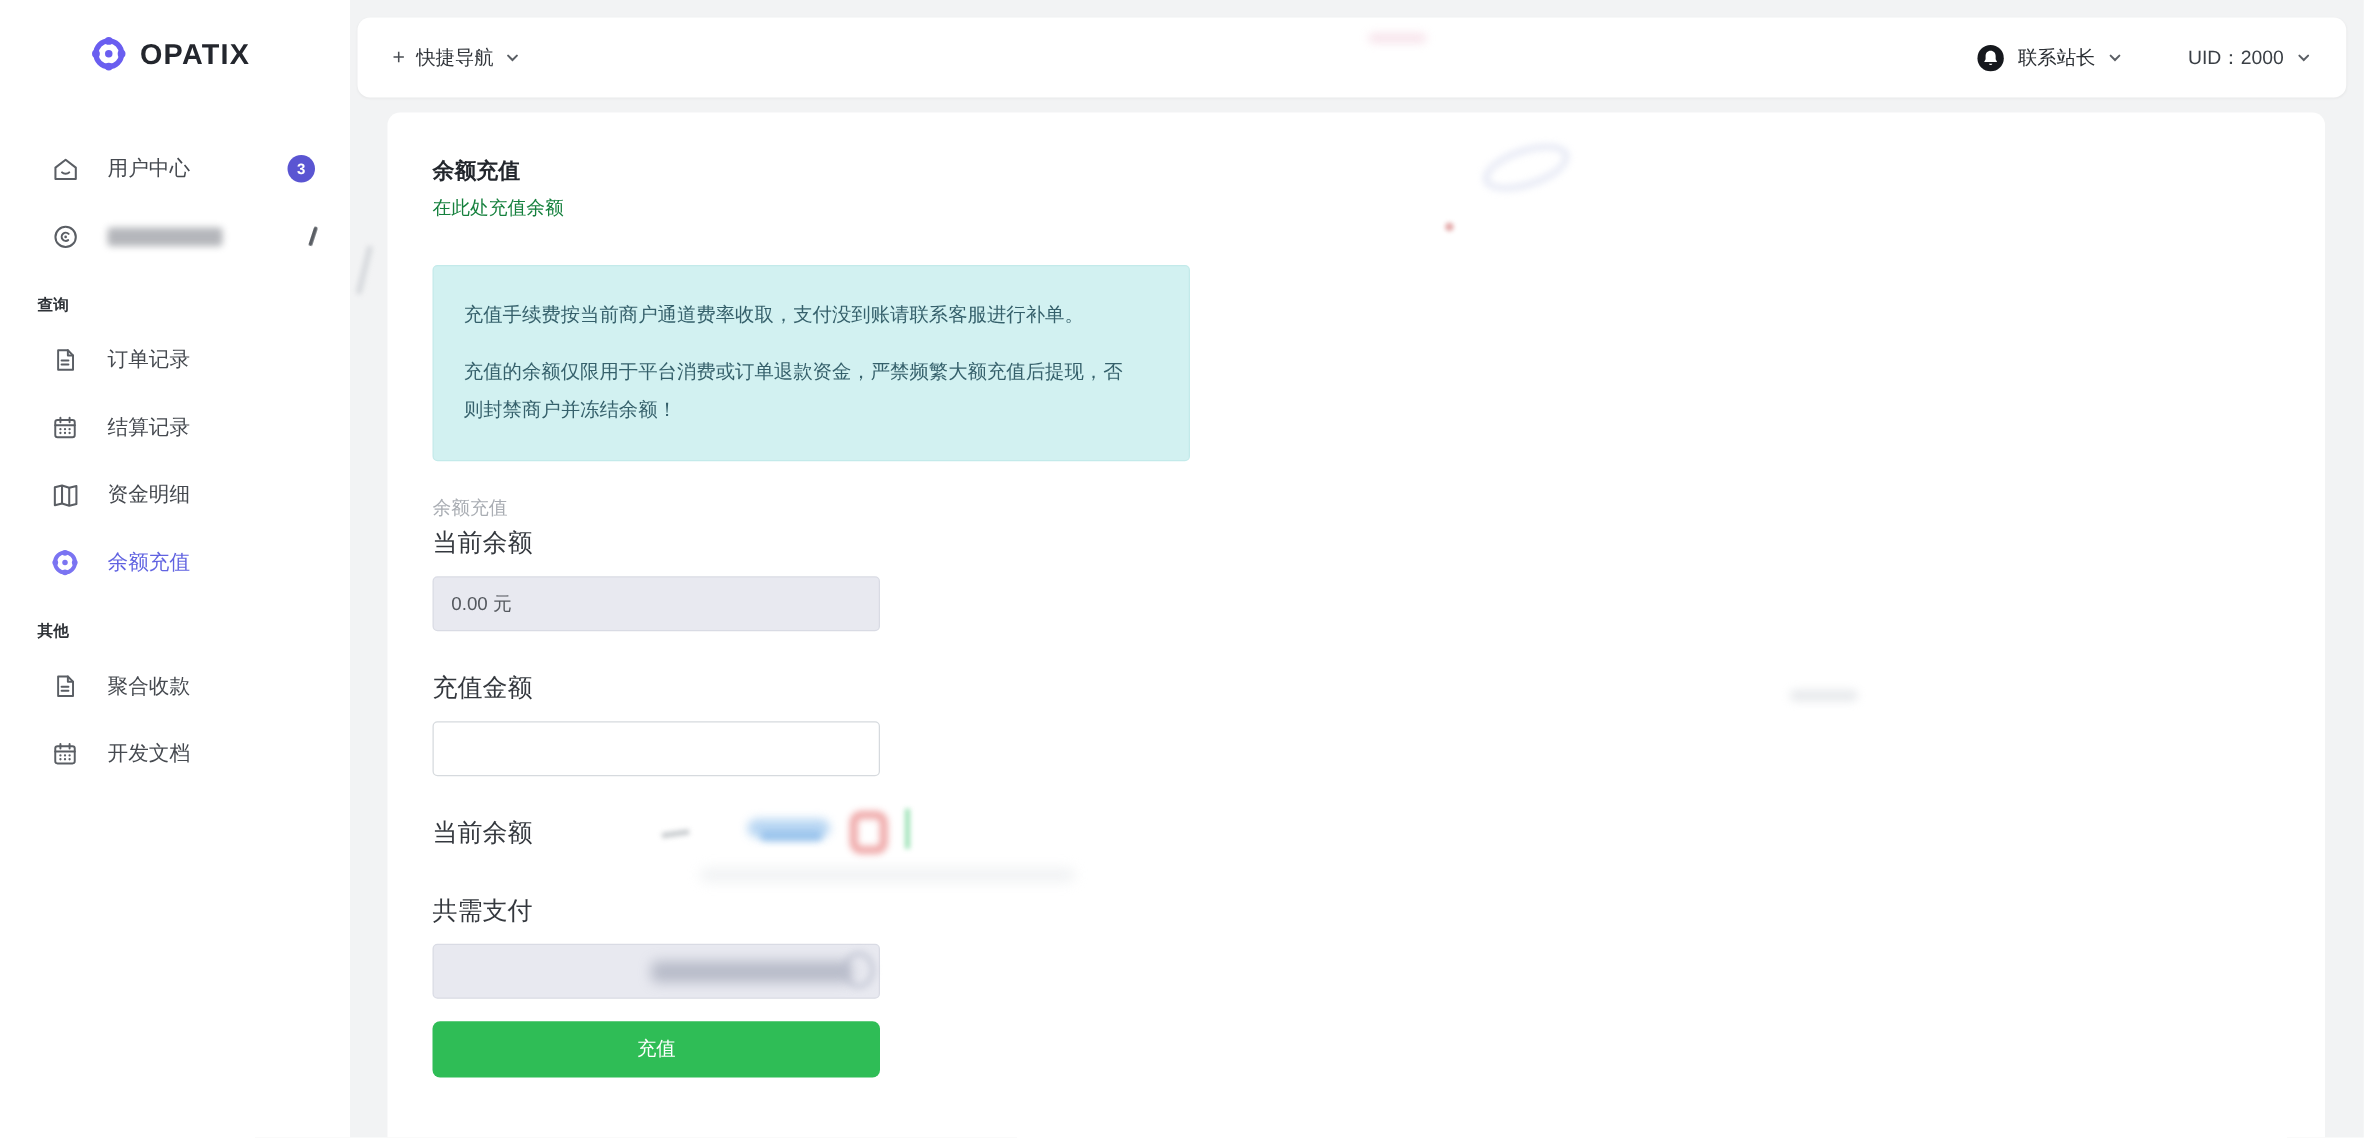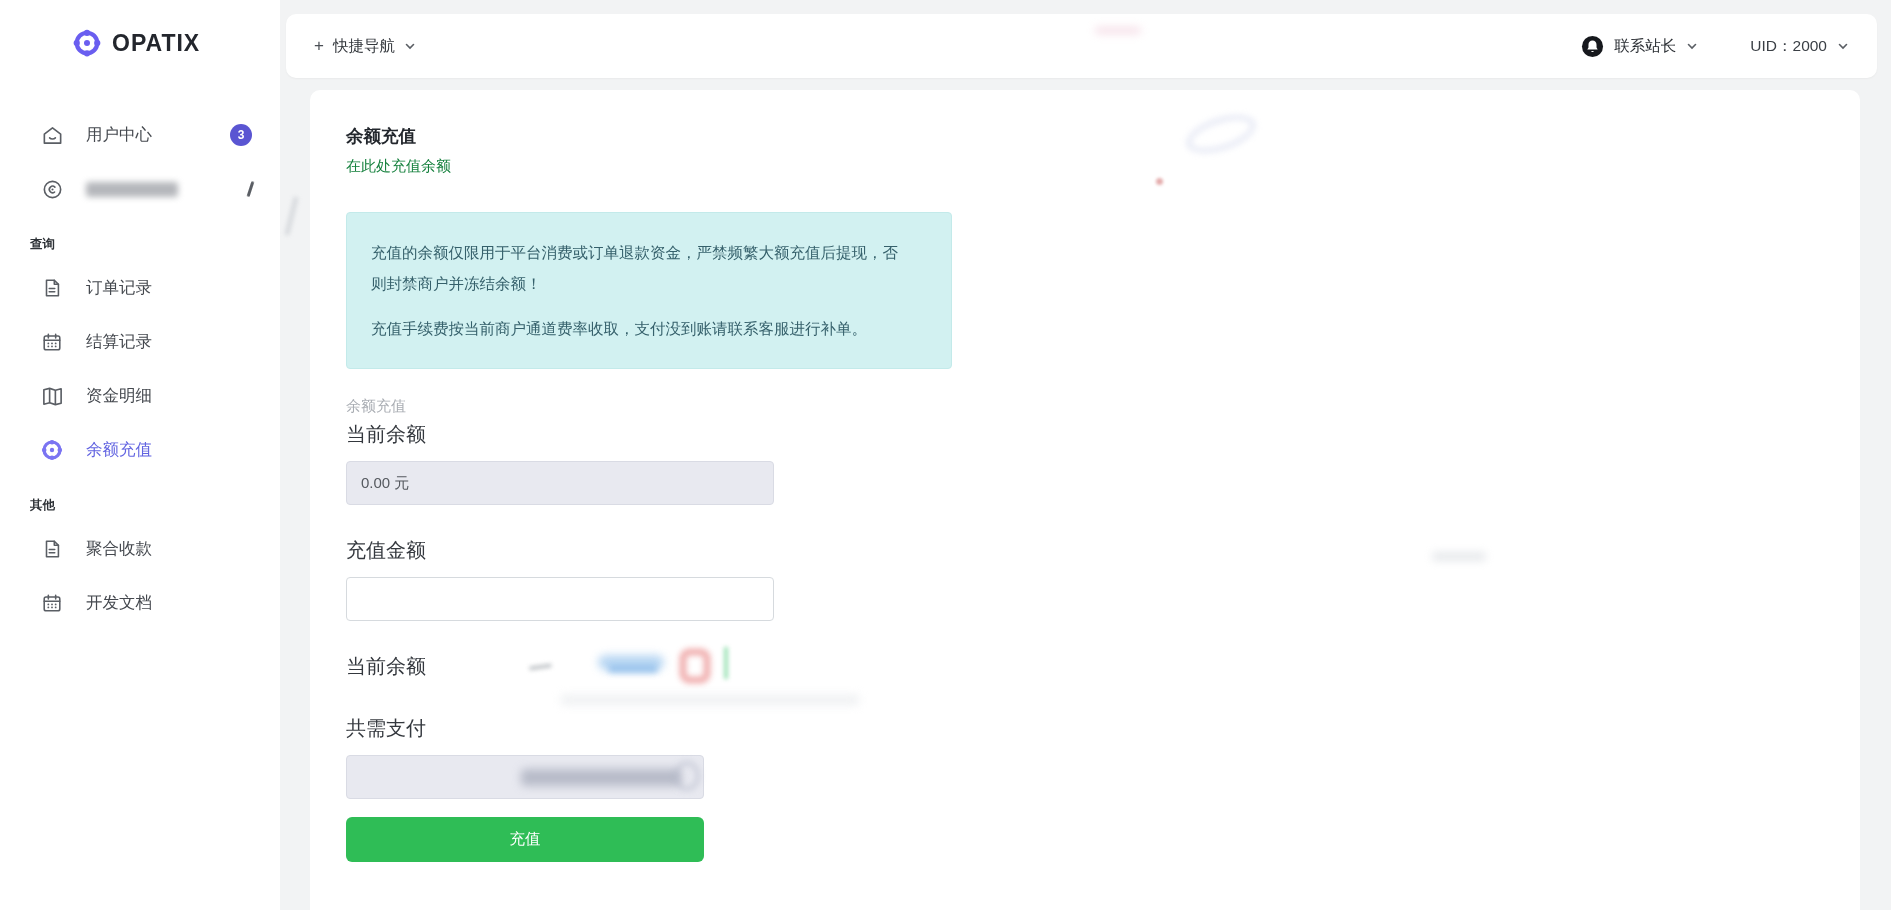--- a/index.html
+++ b/index.html
@@ -42,21 +42,21 @@
   .page-subtitle { margin-top:9px; font-size:15px; color:#15803d; }
 
   .alert-info { margin-top:36px; width:606px; background:#d2f1f1; border:1px solid #c3eaea; border-radius:4px;
     padding:24px 38px 24px 24px; color:#35606b; font-size:15.5px; line-height:31px; }
   .alert-info p + p { margin-top:14px; }
 
   .group-label { margin-top:28px; font-size:15px; color:#a9adb3; }
   .field-label { font-size:20px; font-weight:400; color:#34383e; }
   .fl-1 { margin-top:5px; }
   .fl-n { margin-top:32px; }
-  .text-input { margin-top:13px; display:block; width:428px; height:44px; border:1px solid #d6dade; border-radius:4px;
+  .text-input { margin-top:13px; display:block; width:358px; height:44px; border:1px solid #d6dade; border-radius:4px;
     background:#fff; font-size:15px; color:#4b5056; padding:0 14px; outline:none;
     font-family:"Liberation Sans","DejaVu Sans",sans-serif; }
   .text-input:disabled { background:#e8e9f0; color:#55595f; border-color:#d9dbe4; }
   .total-wrap { position:relative; width:358px; }
   .total-smudge { position:absolute; left:175px; top:14px; width:160px; height:17px; background:#8f95a8;
     filter:blur(5px); opacity:.55; border-radius:4px; pointer-events:none; }
   .total-smudge2 { position:absolute; left:328px; top:6px; width:26px; height:30px; border:4px solid #aeb3c4;
     border-radius:50%; filter:blur(3px); opacity:.55; pointer-events:none; }
 
   .pay-row { position:relative; height:30px; margin-top:32px; }
@@ -233,22 +233,22 @@
             </svg>
         </div>
       </div>
     </header>
 
     <main class="card">
       <h1 class="page-title">余额充值</h1>
       <div class="page-subtitle">在此处充值余额</div>
 
       <div class="alert-info">
+        <p>充值手续费按当前商户通道费率收取，支付没到账请联系客服进行补单。</p>
         <p>充值的余额仅限用于平台消费或订单退款资金，严禁频繁大额充值后提现，否则封禁商户并冻结余额！</p>
-        <p>充值手续费按当前商户通道费率收取，支付没到账请联系客服进行补单。</p>
       </div>
 
       <div class="group-label">余额充值</div>
 
       <div class="field-label fl-1">当前余额</div>
       <input class="text-input" disabled="" value="0.00 元" style="">
 
       <div class="field-label fl-n">充值金额</div>
       <input class="text-input" value="" style="">
 

